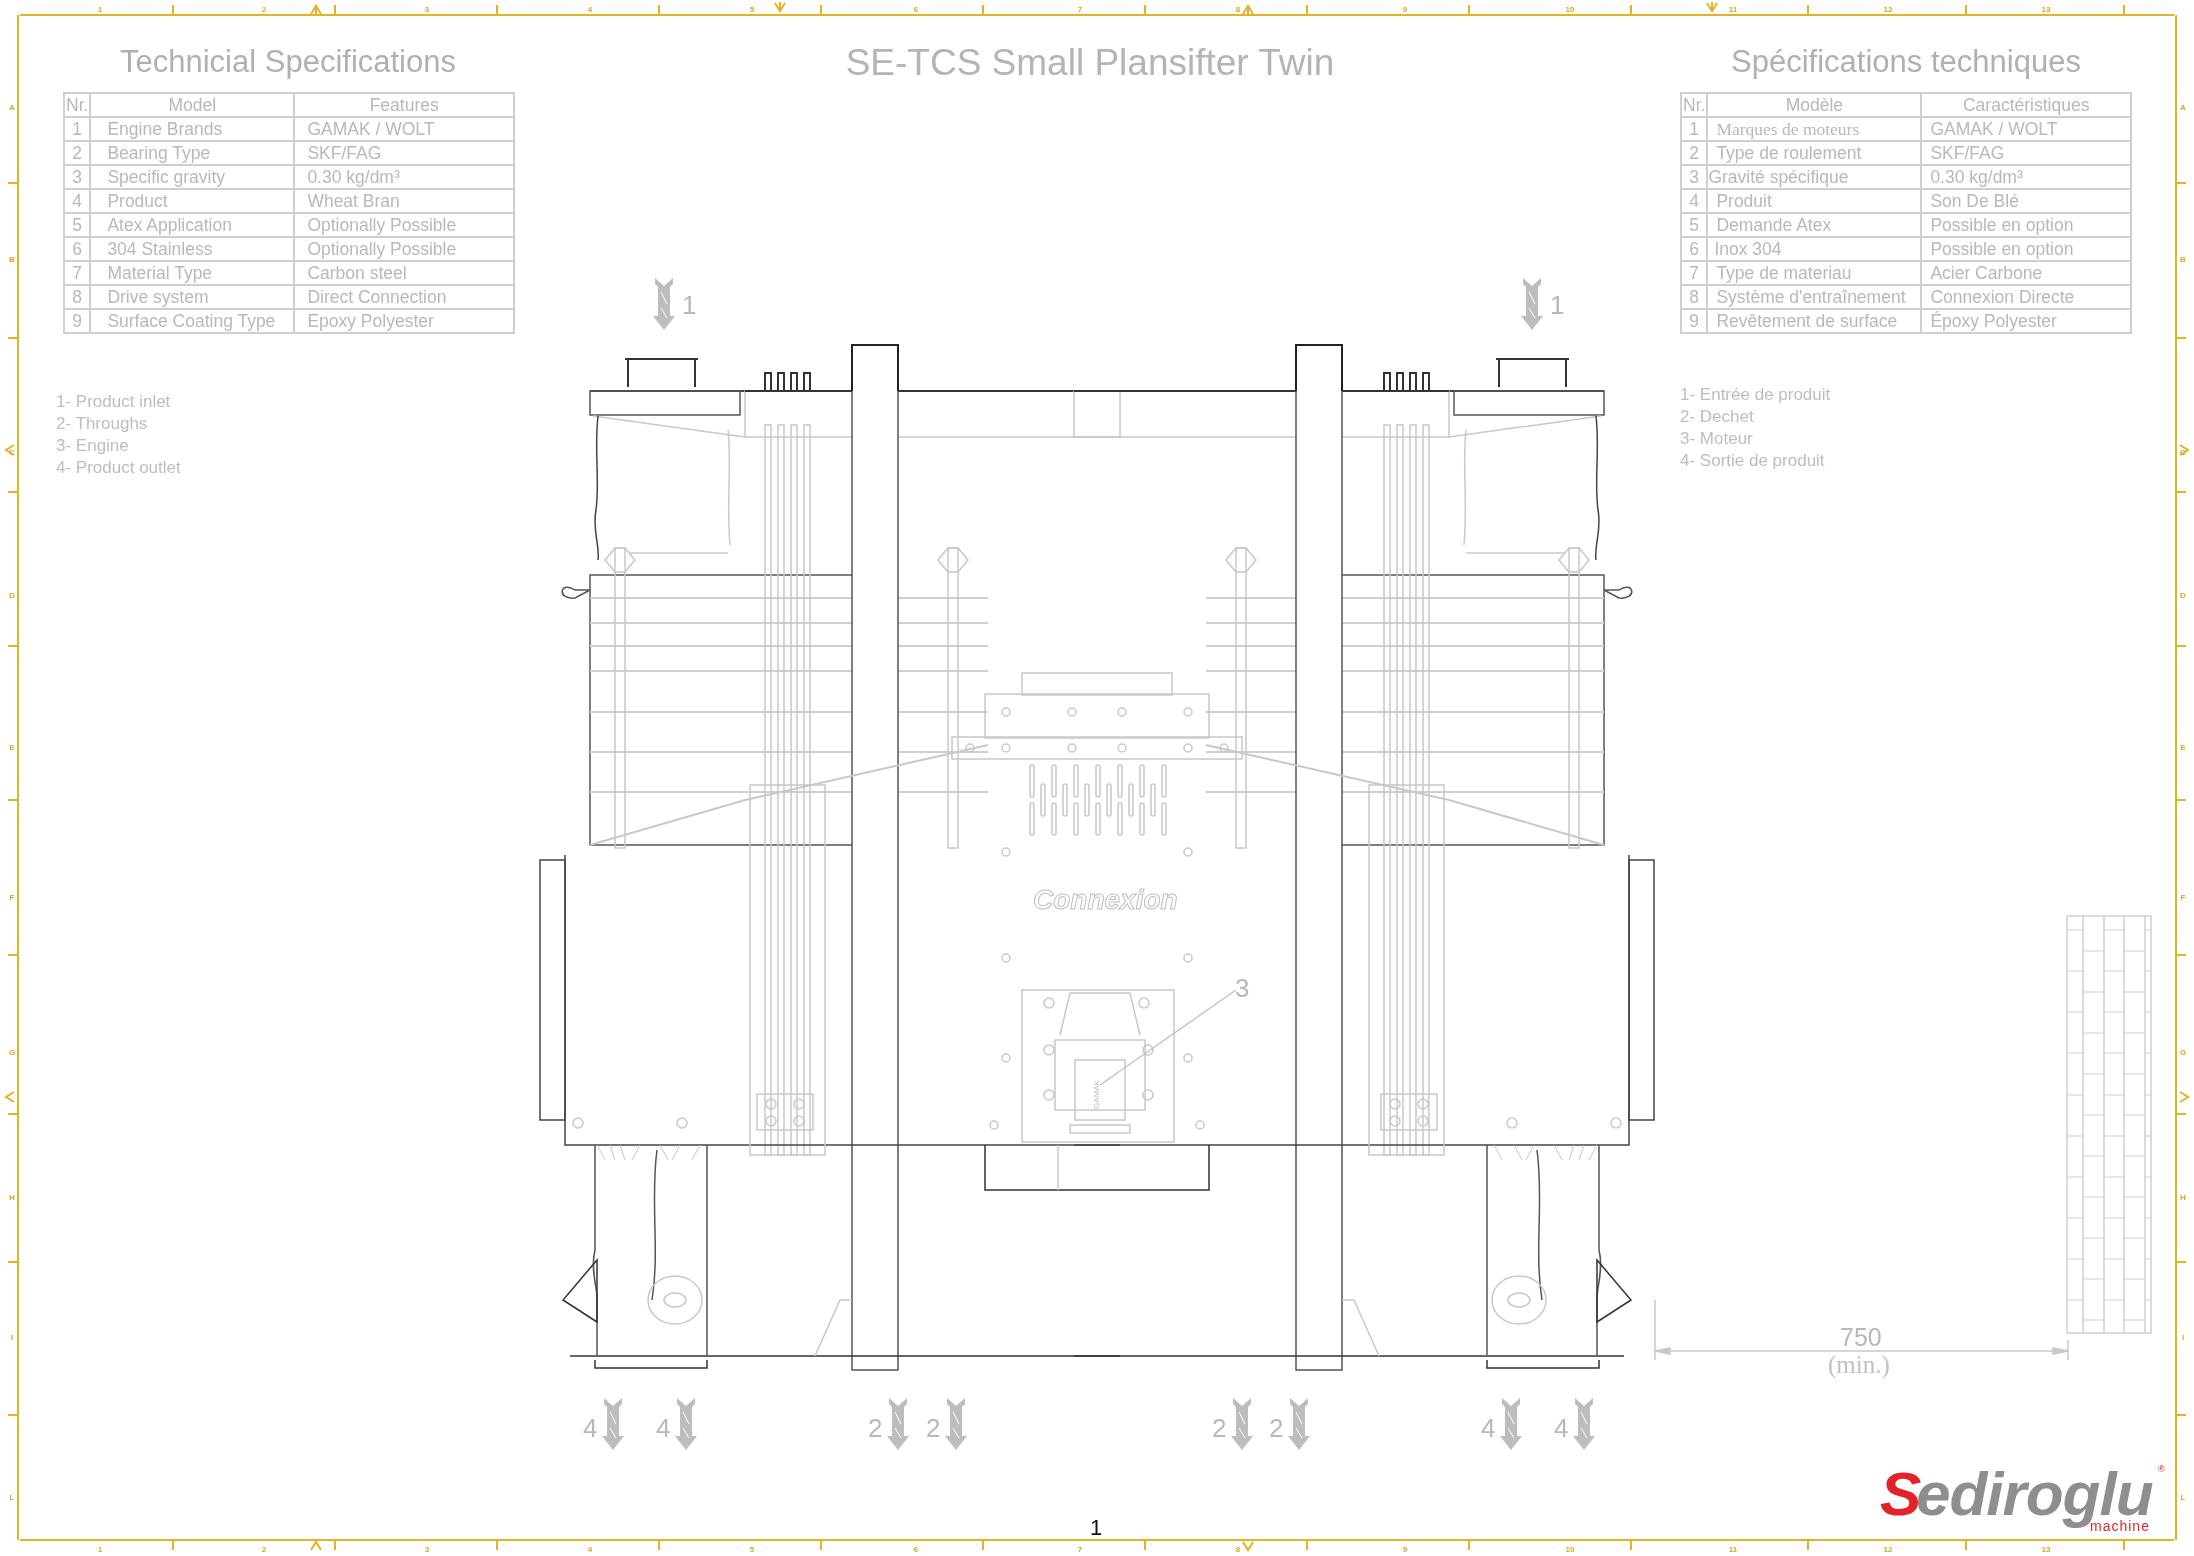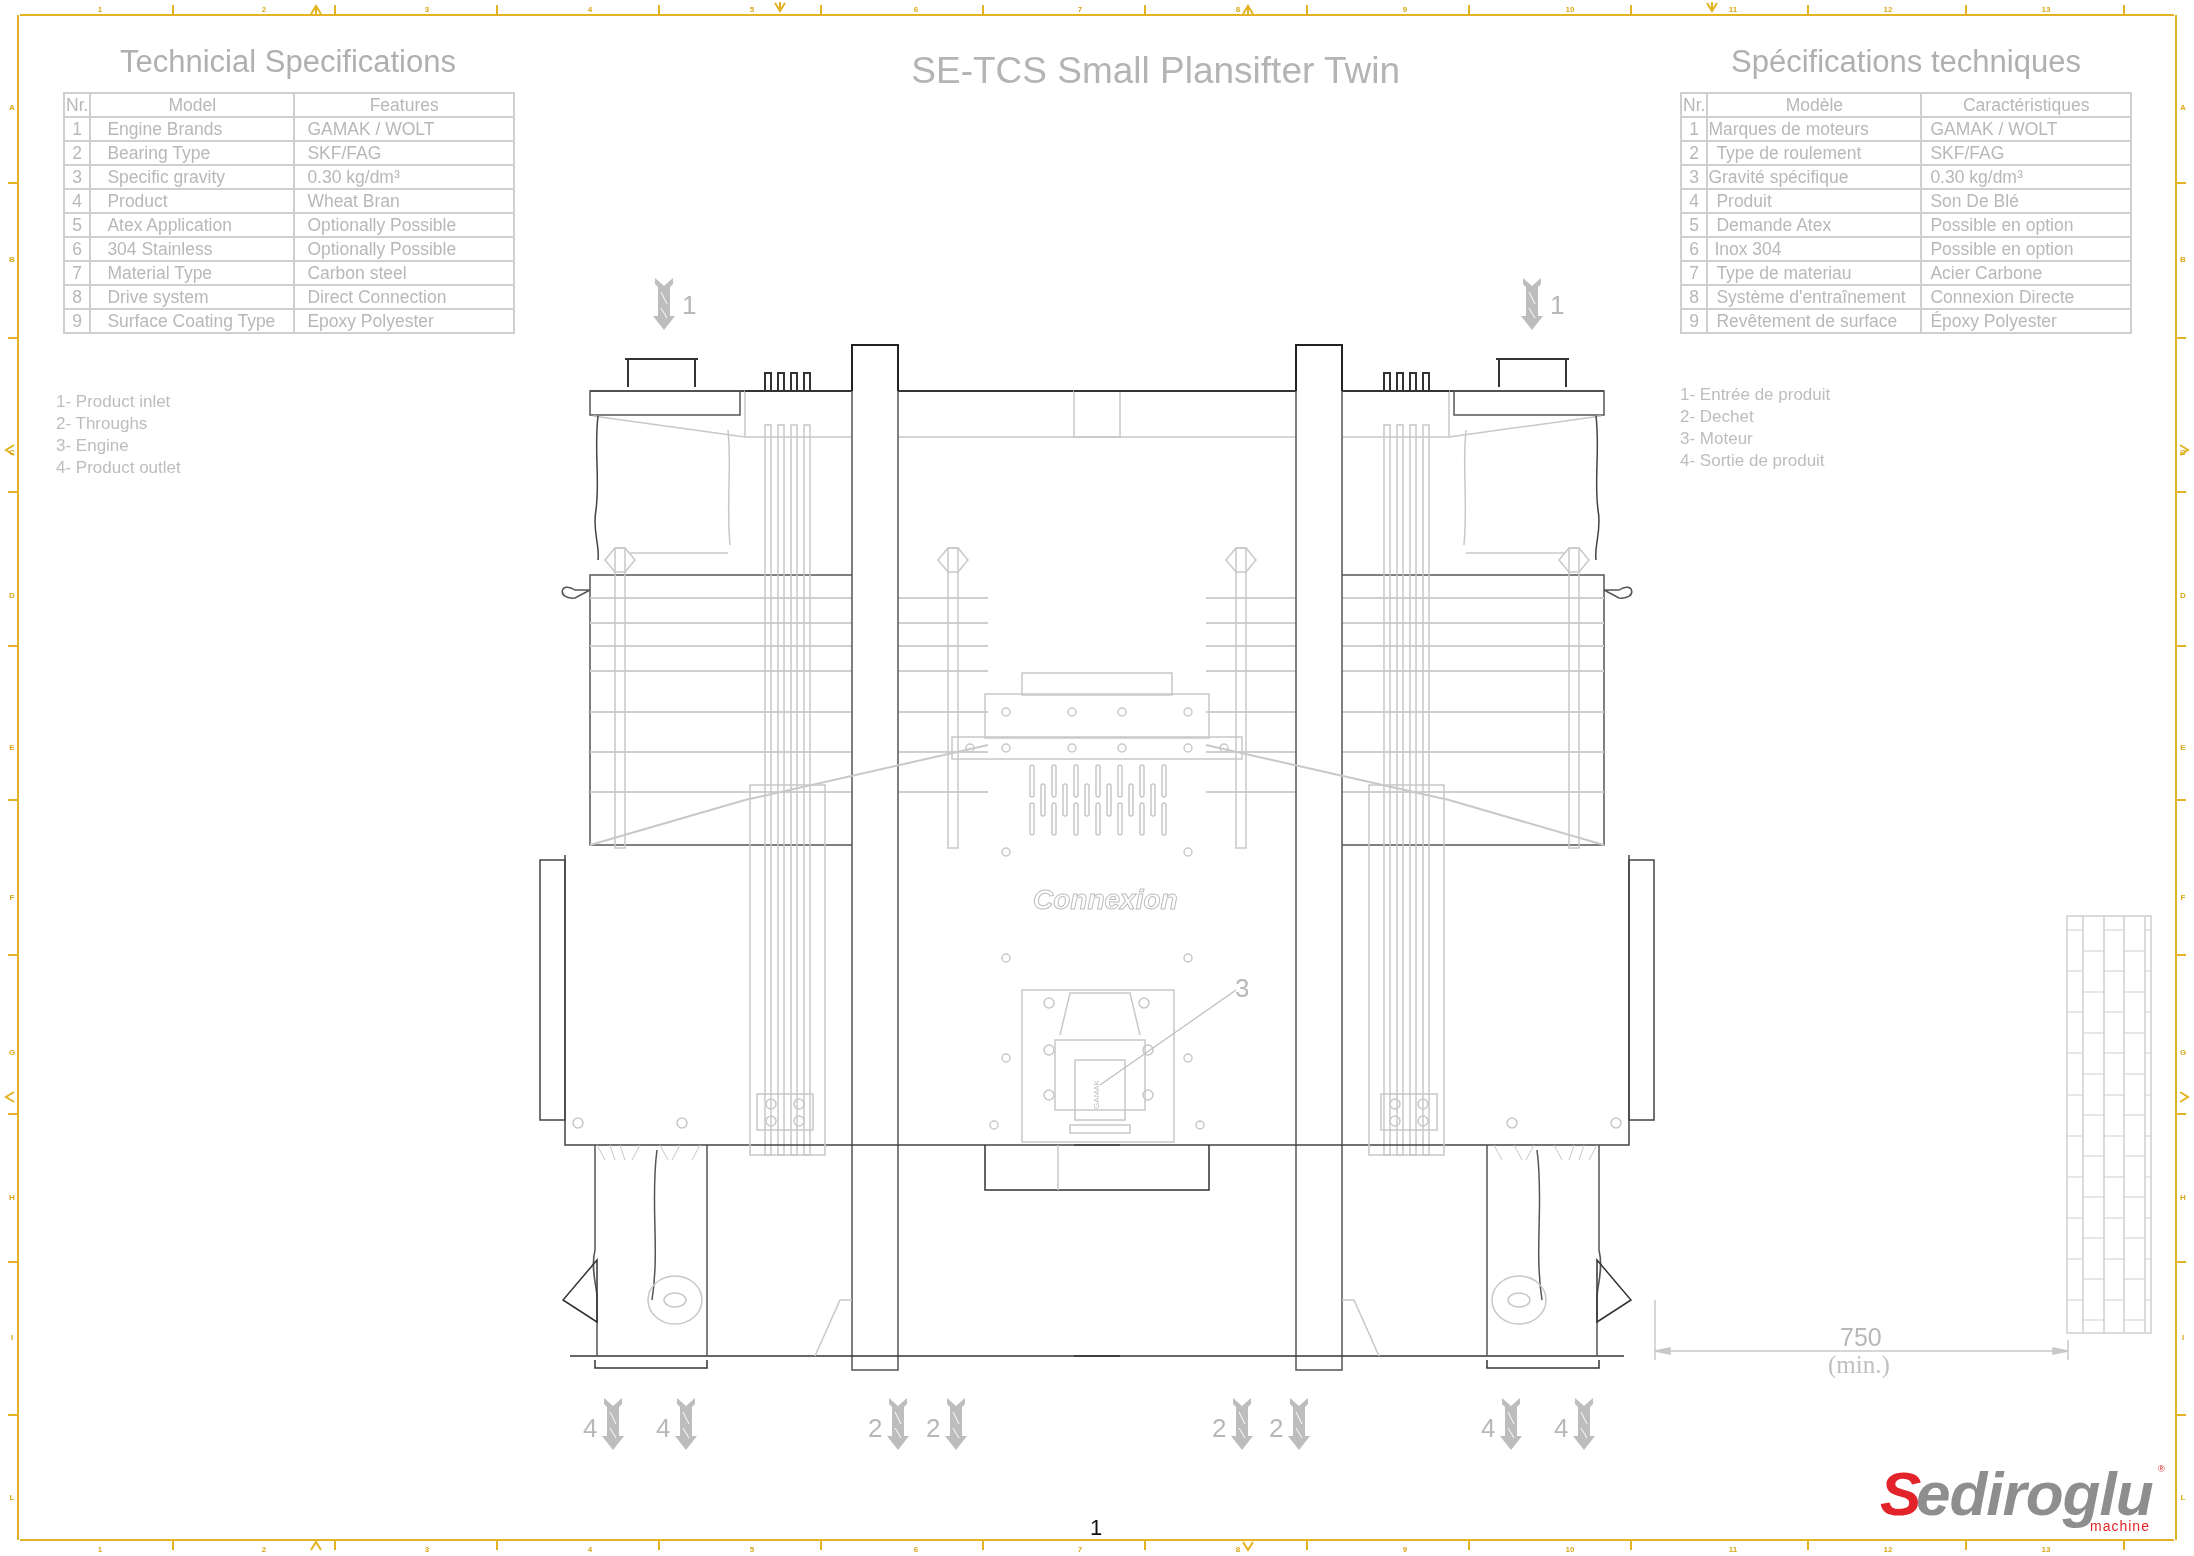--- a/index.html
+++ b/index.html
@@ -1,20 +1,20 @@
 <!DOCTYPE html>
 <html><head>
 <meta charset="utf-8">
 <style>
   html,body{margin:0;padding:0;background:#ffffff;}
   body{width:2194px;height:1556px;position:relative;overflow:hidden;font-family:"Liberation Sans",sans-serif;color:#b4b4b4;}
   .abs{position:absolute;}
   .frame-svg{position:absolute;left:0;top:0;}
   .spec-title{position:absolute;font-size:31px;color:#b0b0b0;text-align:center;white-space:nowrap;}
-  .main-title{position:absolute;left:780px;top:50px;width:620px;text-align:right;font-size:37px;color:#b4b4b4;white-space:nowrap;}
+  .main-title{position:absolute;left:780px;top:42px;width:620px;text-align:center;font-size:37px;color:#b4b4b4;white-space:nowrap;}
   table.spec{position:absolute;border-collapse:collapse;font-size:17.5px;color:#b8b8b8;}
   table.spec td, table.spec th{border:2px solid #cfcfcf;height:22px;padding:0 6px;font-weight:normal;white-space:nowrap;line-height:22px;}
   table.spec th{text-align:center;}
   table.spec td.nr{text-align:center;padding:0 2px;}
   .legend{position:absolute;font-size:17px;line-height:22px;color:#bdbdbd;}
   .legend div{white-space:nowrap;}
   .dim-val{position:absolute;font-size:25px;color:#b8b8b8;}
   .dim-min{position:absolute;font-size:25px;color:#c0c0c0;font-family:"Liberation Serif",serif;}
   .page-num{position:absolute;left:1090px;top:1515px;font-size:22px;color:#111;}
   .logo{position:absolute;left:1880px;top:1458px;width:290px;height:70px;}
@@ -209,21 +209,21 @@
 
 <table class="spec" style="left:1680px;top:92px;width:452px;">
   <tbody>
       <tr>
     <th style="width:18px;padding:0 1px;">Nr.</th>
     <th style="width:200px;">Modèle</th>
     <th>Caractéristiques</th>
   </tr>
   <tr>
         <td class="nr">1</td>
-        <td style="padding-left:0;">Marques de moteurs</td>
+        <td style="padding-left:8px;font-family:Liberation Serif, serif;">Marques de moteurs</td>
         <td style="padding-left:8px;">GAMAK / WOLT</td>
       </tr>
   <tr>
         <td class="nr">2</td>
         <td style="padding-left:8px;">Type de roulement</td>
         <td style="padding-left:8px;">SKF/FAG</td>
       </tr>
   <tr>
         <td class="nr">3</td>
         <td style="padding-left:0;">Gravité spécifique</td>

